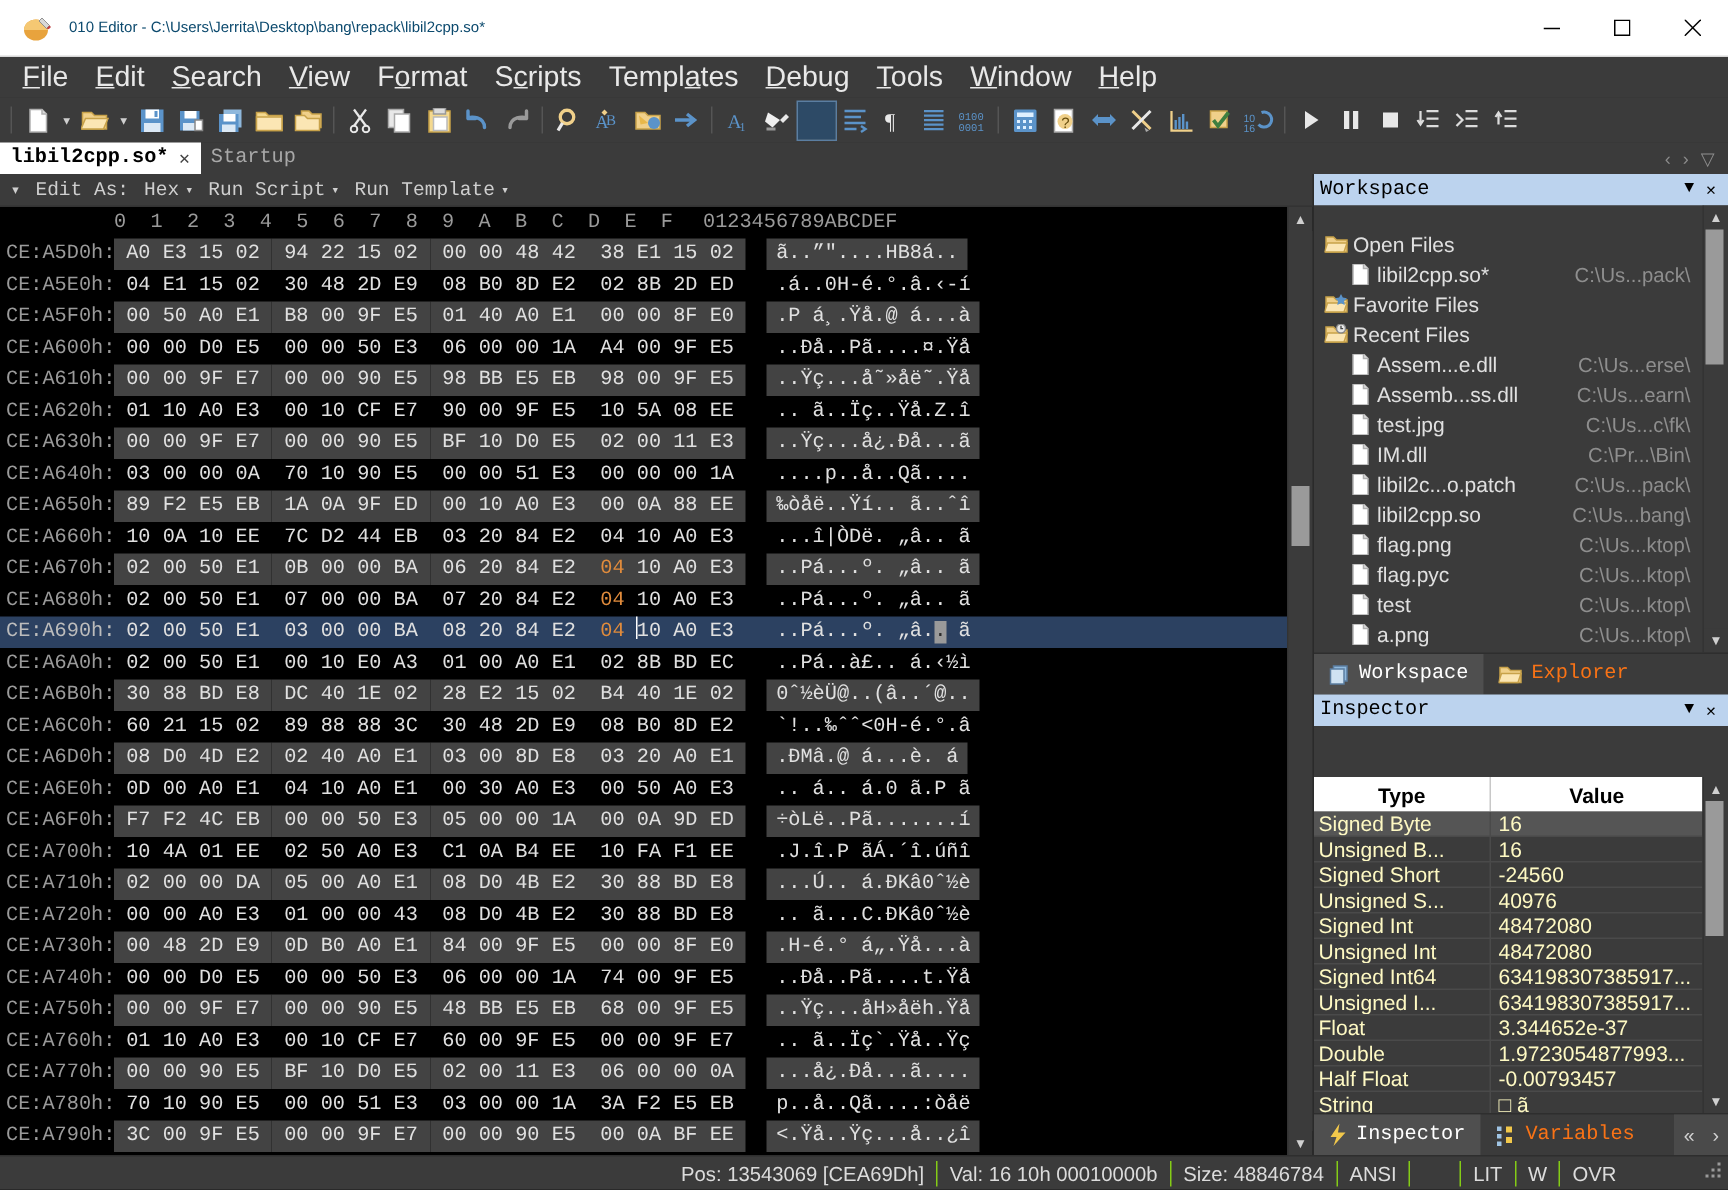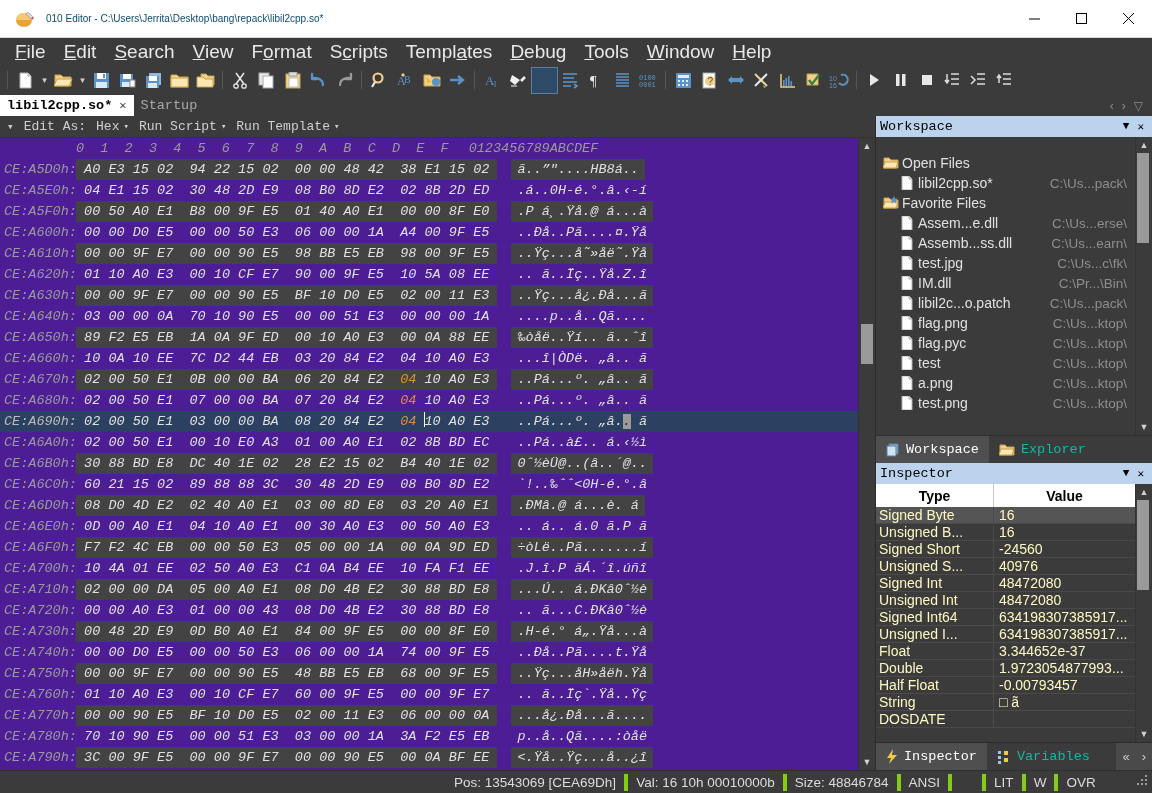--- a/index.html
+++ b/index.html
@@ -70,21 +70,21 @@
   .editopts {
     height: 22px; flex: 0 0 22px; display: flex; align-items: center; background: #3b3b3b;
     color: #cfcfcf; font-size: 13px; font-family: "Liberation Mono", monospace; gap: 2px;
     padding-left: 3px; border-bottom: 1px solid #333;
   }
   .editopts .pin { color: #cfcfcf; font-size: 11px; padding: 0 4px; }
   .editopts .opt { padding: 1px 4px; display:flex; align-items:center; gap:4px;}
   .editopts .opt .cv { font-size: 9px; color: #cfcfcf; }
 
   
-  .hexwrap { flex: 1 1 auto; display: flex; min-height: 0; position: relative; background: #4c1d95; font-style: italic; }
+  .hexwrap { flex: 1 1 auto; display: flex; min-height: 0; position: relative; background: #000000; }
   .hexview {
     flex: 1 1 auto; overflow: hidden; position: relative;
     font-family: "Liberation Mono", monospace; font-size: 13.5px;
     line-height: 21px;
   }
   .hexhdr {
     height: 21px; color: #9a9a9a; white-space: pre; padding-left: 0px;
     display: flex;
   }
   .hl-addr { width: 76px; flex: 0 0 76px; }
@@ -128,21 +128,21 @@
   .tnode.child { padding-left: 20px; }
   .tnode .lbl { flex: 0 0 auto; }
   .tnode .path { margin-left: auto; color: #8e8e8e; padding-right: 8px; font-size: 13.5px;}
 
   .panel-tabs {
     height: 28px; flex: 0 0 28px; background: #3b3b3b; display: flex; align-items: stretch;
     border-top: 1px solid #2e2e2e;
   }
   .ptab {
     display: flex; align-items: center; gap: 6px; padding: 0 10px;
-    font-family: "Liberation Mono", monospace; font-size: 13.5px; color: #14b8a6;
+    font-family: "Liberation Mono", monospace; font-size: 13.5px; color: #f97316;
   }
   .ptab.active { background: #4f4f4f; color: #fff; }
   .ptab-nav { margin-left: auto; display: flex; align-items: center; background:#4a4a4a; }
   .ptab-nav span { padding: 0 6px; color: #d0d0d0; font-size: 13px; }
 
   
   .insp-head { display: flex; height: 23px; background: #fff; flex: 0 0 23px;}
   .insp-head div { font-size: 14px; font-weight: bold; color: #000; display:flex; align-items:center; justify-content:center; }
   .insp-head .c1 { width: 118px; flex: 0 0 118px; border-right: 1px solid #c8c8c8;}
   .insp-head .c2 { flex: 1 1 auto; }
@@ -150,21 +150,21 @@
   .insp-row { display: flex; height: 17px; font-size: 14px; color: #fef9c3; }
   .insp-row.sel { background: #555555; }
   .insp-row .c1 { width: 118px; flex: 0 0 118px; padding-left: 3px; white-space: nowrap; overflow: hidden; border-right:1px solid #4a4a4a; border-bottom:1px solid #4a4a4a;}
   .insp-row .c2 { flex: 1 1 auto; padding-left: 5px; white-space: nowrap; overflow: hidden; border-bottom:1px solid #4a4a4a;}
 
   
   .statusbar {
     height: 23px; flex: 0 0 23px; background: #3b3b3b; display: flex; align-items: center;
     color: #dcdcdc; font-size: 13.5px; border-top: 1px solid #2e2e2e;
   }
-  .sb-cell { padding: 0 8px; border-left: 4px solid #84cc16; height: 17px; display: flex; align-items: center; white-space: nowrap;}
+  .sb-cell { padding: 0 8px; border-left: 1px solid #84cc16; height: 17px; display: flex; align-items: center; white-space: nowrap;}
   .sb-cell.first { border-left: none; }
   .sb-grip { margin-left: auto; width: 16px; height: 16px; position: relative; }
 </style>
 </head>
 <body>
 
 <div id="app">
 
   <div class="titlebar">
     <div class="app-icon">
@@ -596,20 +596,31 @@
               <div class="tnode">
                 <span class="ic">
                   <svg width="16" height="14">
                     <path d="M1 2 h5 l2 2 h7 v8 h-14 z" fill="#f0d08a" stroke="#c8a24a"></path>
                     <path d="M2 6 h13 l-2 6 h-13 z" fill="#fbe6b4" stroke="#c8a24a"></path>
                     <path d="M11 0 l1.2 2.4 L15 2.8 l-2 1.9 .5 2.7 L11 6.1 8.5 7.4 9 4.7 7 2.8 9.8 2.4z" fill="#5b93c9"></path>
                   </svg>
                 </span>
                 <span class="lbl">Favorite Files</span>
               </div>
+              <div class="tnode">
+                <span class="ic">
+                  <svg width="16" height="14">
+                    <path d="M1 2 h5 l2 2 h7 v8 h-14 z" fill="#f0d08a" stroke="#c8a24a"></path>
+                    <path d="M2 6 h13 l-2 6 h-13 z" fill="#fbe6b4" stroke="#c8a24a"></path>
+                    <circle cx="11" cy="3" r="3" fill="#e8e8e8" stroke="#888"></circle>
+                    <path d="M11 1.2 v1.9 h1.4" fill="none" stroke="#444" stroke-width="0.9"></path>
+                  </svg>
+                </span>
+                <span class="lbl">Recent Files</span>
+              </div>
               <div class="tnode child">
                 <span class="ic">
                   <svg width="12" height="14">
                     <path d="M1 0 h7 l3 3 v11 h-10 z" fill="#fff" stroke="#b0b0b0"></path>
                     <path d="M8 0 v3 h3" fill="#dcdcdc" stroke="#b0b0b0"></path>
                   </svg>
                 </span>
                 <span class="lbl">Assem...e.dll</span>
                 <span class="path">C:\Us...erse\</span>
               </div>
@@ -645,20 +656,30 @@
               </div>
               <div class="tnode child">
                 <span class="ic">
                   <svg width="12" height="14">
                     <path d="M1 0 h7 l3 3 v11 h-10 z" fill="#fff" stroke="#b0b0b0"></path>
                     <path d="M8 0 v3 h3" fill="#dcdcdc" stroke="#b0b0b0"></path>
                   </svg>
                 </span>
                 <span class="lbl">libil2c...o.patch</span>
                 <span class="path">C:\Us...pack\</span>
+              </div>
+              <div class="tnode child">
+                <span class="ic">
+                  <svg width="12" height="14">
+                    <path d="M1 0 h7 l3 3 v11 h-10 z" fill="#fff" stroke="#b0b0b0"></path>
+                    <path d="M8 0 v3 h3" fill="#dcdcdc" stroke="#b0b0b0"></path>
+                  </svg>
+                </span>
+                <span class="lbl">libil2cpp.so</span>
+                <span class="path">C:\Us...bang\</span>
               </div>
               <div class="tnode child">
                 <span class="ic">
                   <svg width="12" height="14">
                     <path d="M1 0 h7 l3 3 v11 h-10 z" fill="#fff" stroke="#b0b0b0"></path>
                     <path d="M8 0 v3 h3" fill="#dcdcdc" stroke="#b0b0b0"></path>
                   </svg>
                 </span>
                 <span class="lbl">flag.png</span>
                 <span class="path">C:\Us...ktop\</span>
@@ -731,21 +752,21 @@
       </div>
 
       <div class="panel" style="flex:1 1 auto;">
         <div class="panel-title">
           <span>Inspector</span>
           <span class="tools">
             <span>▼</span>
             <span>✕</span>
           </span>
         </div>
-        <div class="panel-body" style="flex-direction:column;">
+        <div class="panel-body" style="flex-direction:column;margin-top:34px;">
           <div style="display:flex;flex:1 1 auto;min-height:0;">
             <div style="flex:1 1 auto;display:flex;flex-direction:column;min-width:0;">
               <div class="insp-head">
                 <div class="c1">Type</div>
                 <div class="c2">Value</div>
               </div>
               <div class="insp-rows" id="insp-rows">
                   <div class="insp-row sel">
                     <div class="c1">Signed Byte</div>
                     <div class="c2">16</div>

